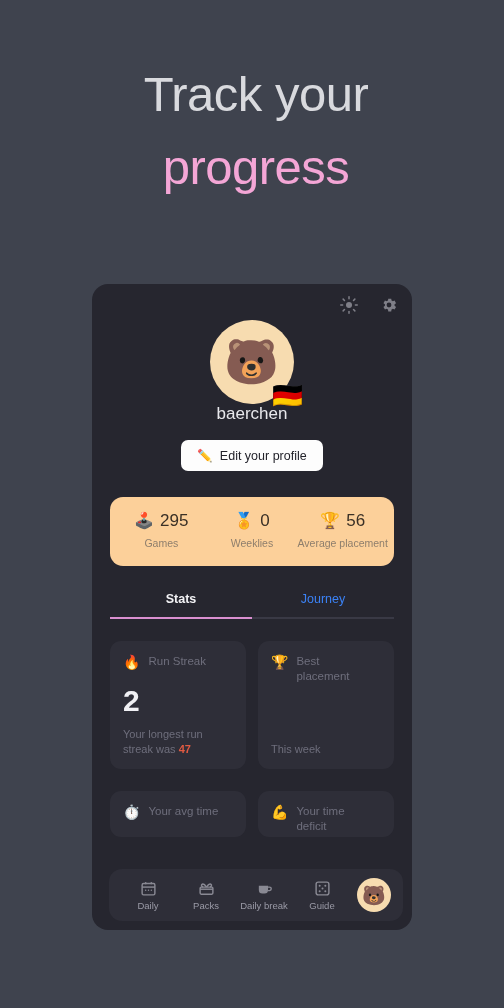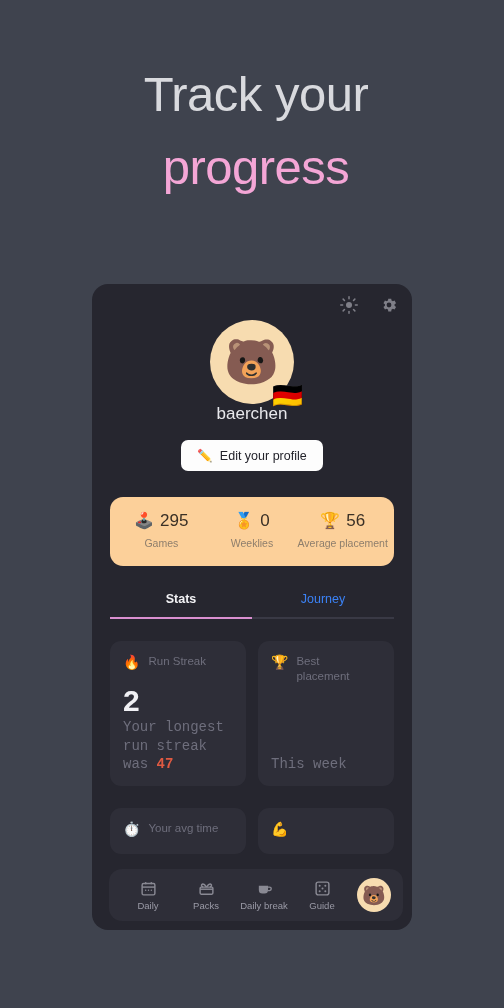--- a/index.html
+++ b/index.html
@@ -177,24 +177,23 @@
   }
   .card-value {
     font-size:30px;
     color:#f0f0f4;
     font-weight:700;
     margin-top:12px;
     letter-spacing:-0.5px;
   }
   .card-foot {
     margin-top:auto;
-    font-size:14px;
+    font-size:11px;
     color:#6e6e7c;
     line-height:1.35;
-    font-family:Liberation Mono, monospace;
   }
   .card-foot b { color:#e05a42; font-weight:700; }
 
   
   .cards.partial .card { min-height:46px; padding-bottom:0; }
 
   
   .navbar {
     position:absolute;
     left:17px; right:9px; bottom:9px;
@@ -330,20 +329,21 @@
   <div class="cards partial">
     <div class="card">
       <div class="card-head">
         <span class="card-emoji">⏱️</span>
         <span class="card-title">Your avg time</span>
       </div>
     </div>
     <div class="card">
       <div class="card-head">
         <span class="card-emoji">💪</span>
+        <span class="card-title">Your time deficit</span>
       </div>
     </div>
   </div>
 
   <div class="navbar">
     <div class="nav-item">
       <span>
         <svg class="nav-ico" viewBox="0 0 24 24" fill="none" stroke="#c2c2cc" stroke-width="2">
           <rect x="3" y="5" width="18" height="16" rx="2"></rect>
           <line x1="3" y1="10" x2="21" y2="10"></line>

